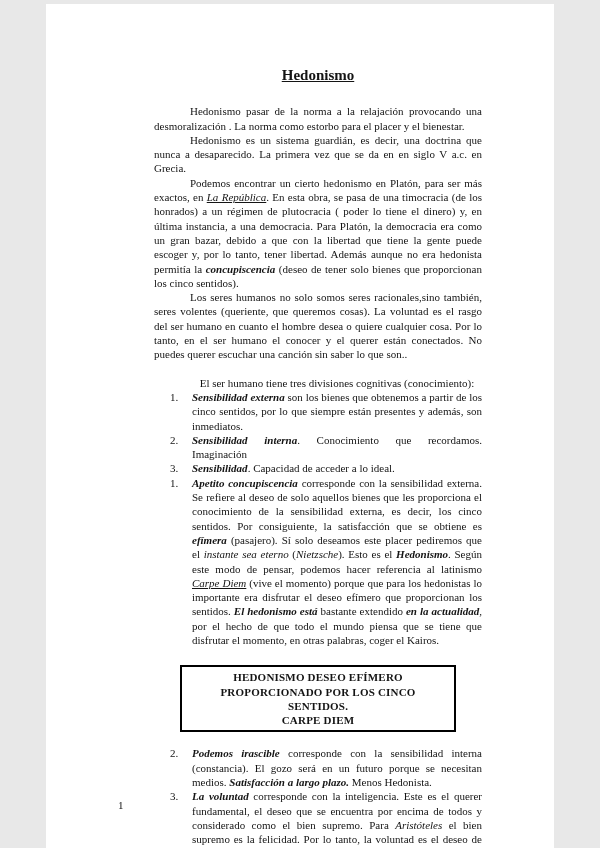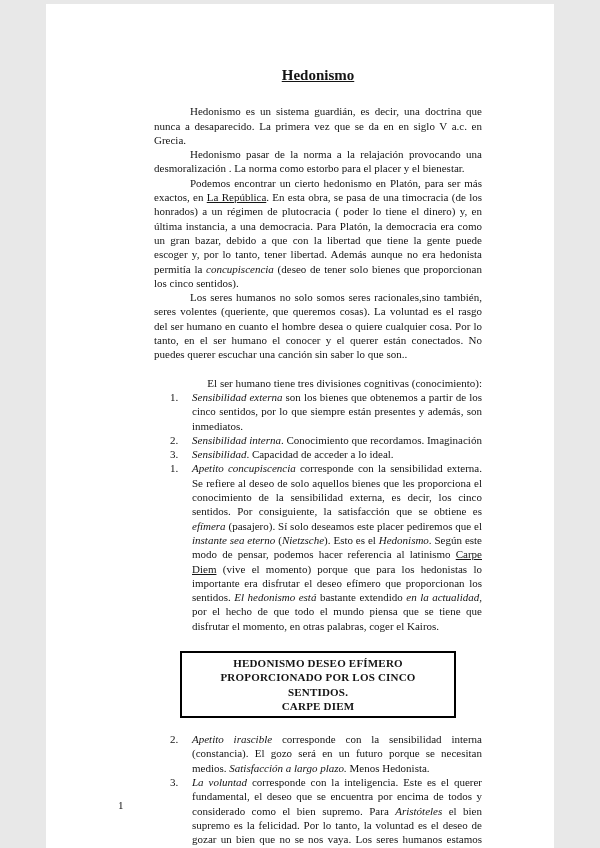--- a/index.html
+++ b/index.html
@@ -26,21 +26,21 @@
     text-align:center;
     margin:0 0 22px 0;
   }
   .para{
     margin:0;
     text-align:justify;
   }
   .indent{ text-indent:36px; }
   .intro-indent{
     margin-left:38px;
-    text-align:right;
+    text-align:center;
   }
   .gap-above{ margin-top:14px; }
   .list{ margin:0; }
   .list-item{
     display:flex;
   }
   .marker{
     margin-left:16px;
     width:22px;
     flex-shrink:0;
@@ -61,32 +61,32 @@
   .box2{ margin-top:24px; }
   .page-number{
     position:absolute;
     left:72px;
     bottom:40px;
     font-size:11px;
   }
   .run-normal{}
   .run-bold{ font-weight:normal; }
   .run-italic{ font-style:italic; }
-  .run-bold-italic{ font-style:italic; font-weight:normal; }
-  .run-italic-underline{ text-decoration:underline; }
+  .run-bold-italic{ font-style:italic; font-weight:bold; }
+  .run-italic-underline{ font-style:italic; text-decoration:underline; }
 </style>
 </head>
 <body>
 
 <div class="page">
 
   <h1 class="title">Hedonismo</h1>
 
+  <p class="para indent"><span class="run-normal">Hedonismo pasar de la norma a la relajación provocando una desmoralización . La norma como estorbo para el placer y el bienestar.</span></p>
   <p class="para indent"><span class="run-normal">Hedonismo es un sistema guardián, es decir, una doctrina que nunca a desaparecido. La primera vez que se da en en siglo V a.c. en Grecia.</span></p>
-  <p class="para indent"><span class="run-normal">Hedonismo pasar de la norma a la relajación provocando una desmoralización . La norma como estorbo para el placer y el bienestar.</span></p>
   <p class="para indent"><span class="run-normal">Podemos encontrar un cierto hedonismo en Platón, para ser más exactos, en </span><span class="run-italic-underline">La República</span><span class="run-normal">. En esta obra, se pasa de una timocracia (de los honrados) a un régimen de plutocracia ( poder lo tiene el dinero) y, en última instancia, a una democracia. Para Platón, la democracia era como un gran bazar, debido a que con la libertad que tiene la gente puede escoger y, por lo tanto, tener libertad. Además aunque no era hedonista permitía la </span><span class="run-bold-italic">concupiscencia</span><span class="run-normal"> (deseo de tener solo bienes que proporcionan los cinco sentidos).</span></p>
   <p class="para indent"><span class="run-normal">Los seres humanos no solo somos seres racionales,sino también, seres volentes (queriente, que queremos cosas). La voluntad es el rasgo del ser humano en cuanto el hombre desea o quiere cualquier cosa. Por lo tanto, en el ser humano el conocer y el querer están conectados. No puedes querer escuchar una canción sin saber lo que son..</span></p>
 
   <p class="para intro-indent gap-above"><span class="run-normal">El ser humano tiene tres divisiones cognitivas (conocimiento):</span></p>
 
   <div class="list">
     <div class="list-item">
       <span class="marker">1.</span>
       <div class="li-body"><span class="run-bold-italic">Sensibilidad externa</span><span class="run-normal"> son los bienes que obtenemos a partir de los cinco sentidos, por lo que siempre están presentes y además, son inmediatos.</span></div>
     </div>
@@ -109,21 +109,21 @@
   </div>
 
   <div class="box">
     <div class="box-line">HEDONISMO DESEO EFÍMERO PROPORCIONADO POR LOS CINCO SENTIDOS.</div>
     <div class="box-line">CARPE DIEM</div>
   </div>
 
   <div class="list">
     <div class="list-item">
       <span class="marker">2.</span>
-      <div class="li-body"><span class="run-bold-italic">Apetito irascible</span><span class="run-normal"> corresponde con la sensibilidad interna (constancia). El gozo será en un futuro porque se necesitan medios. </span><span class="run-bold-italic">Satisfacción a largo plazo.</span><span class="run-normal"> Menos Hedonista.</span></div>
+      <div class="li-body"><span class="run-bold-italic">Podemos irascible</span><span class="run-normal"> corresponde con la sensibilidad interna (constancia). El gozo será en un futuro porque se necesitan medios. </span><span class="run-bold-italic">Satisfacción a largo plazo.</span><span class="run-normal"> Menos Hedonista.</span></div>
     </div>
     <div class="list-item">
       <span class="marker">3.</span>
       <div class="li-body"><span class="run-bold-italic">La voluntad</span><span class="run-normal"> corresponde con la inteligencia. Este es el </span><span class="run-bold">querer fundamental</span><span class="run-normal">, el deseo que se encuentra por encima de todos y considerado como el bien supremo.  Para </span><span class="run-italic">Aristóteles</span><span class="run-normal"> el bien supremo es la felicidad. Por lo tanto, la voluntad es el deseo de gozar un bien que no se nos vaya. Los seres humanos estamos condenados a desear la voluntad y no conseguirla. No nos basta con sobrevivir, queremos tener sensación de plenitud, la vida lograda. La voluntad arrasa con todo. </span><span class="run-italic-underline">La voluntad el gran querer.</span></div>
     </div>
   </div>
 
 
   <div class="page-number">1</div>
 

